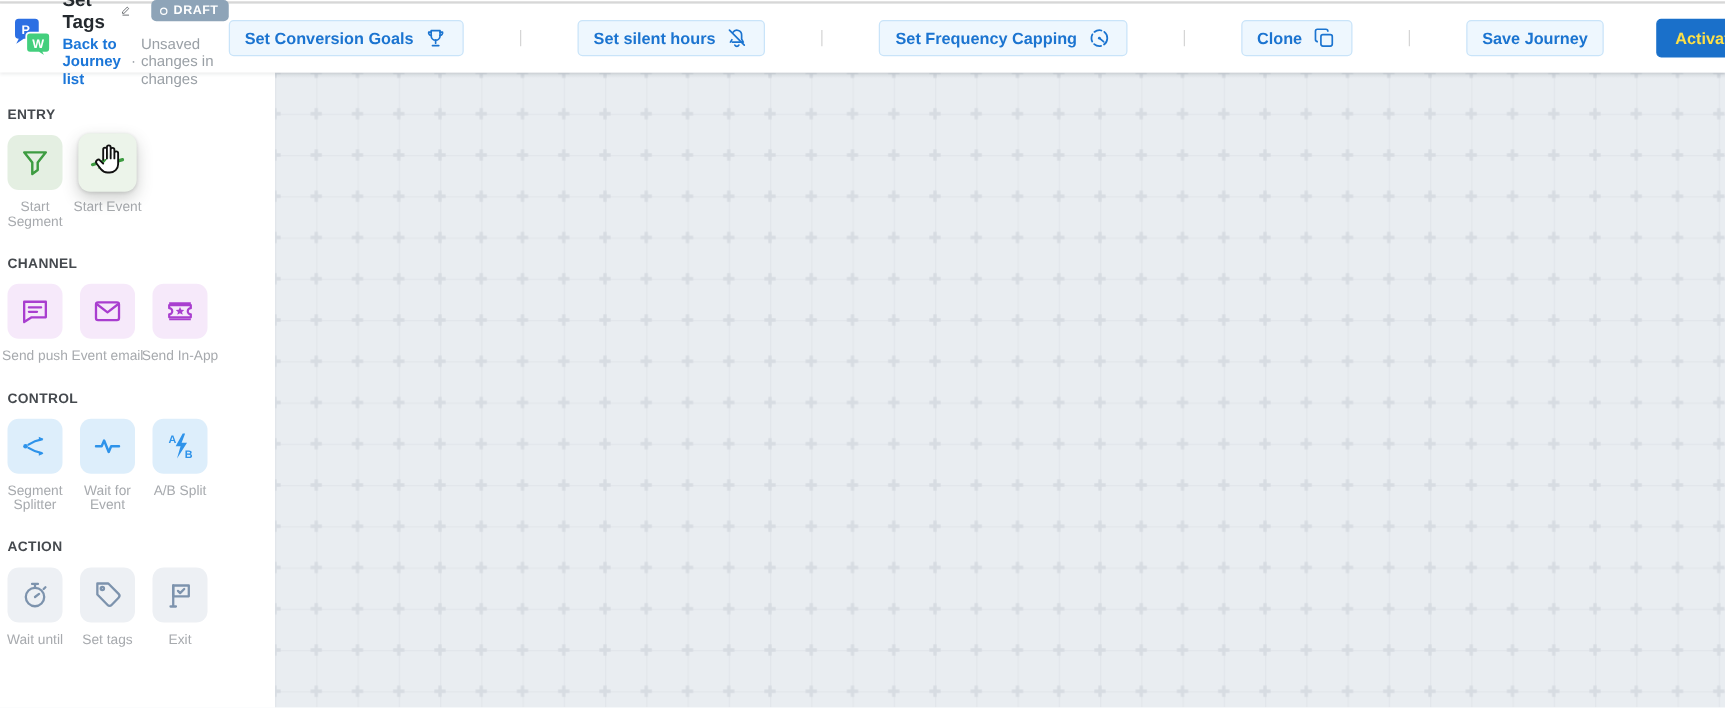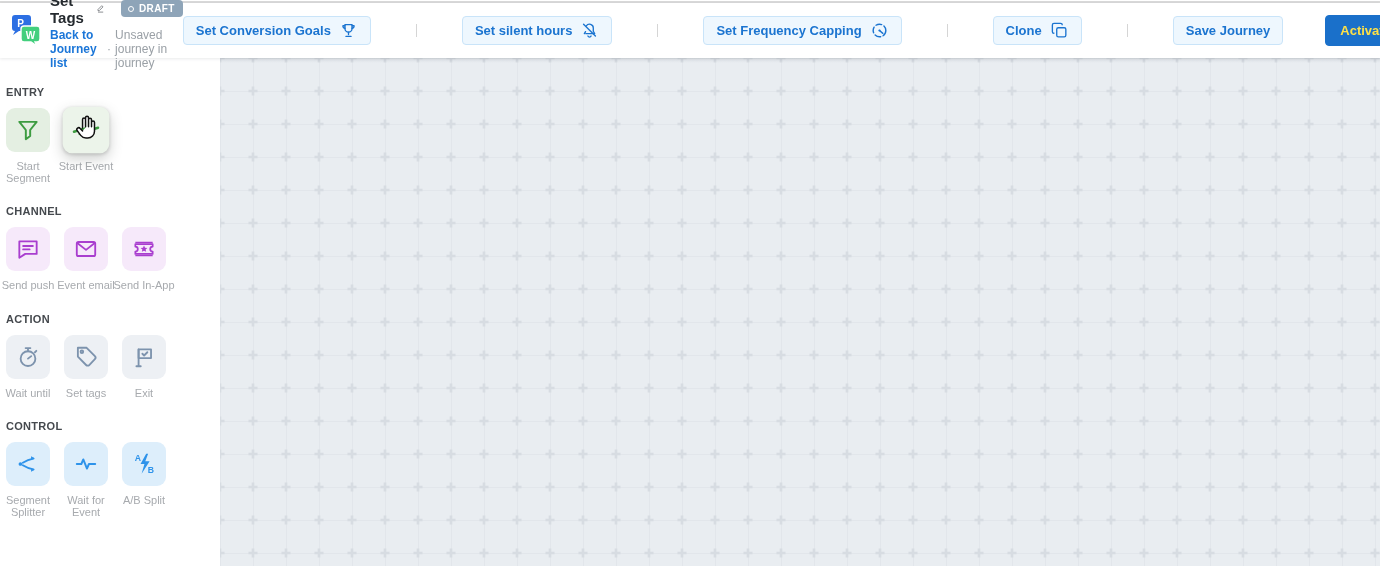--- a/index.html
+++ b/index.html
@@ -83,21 +83,21 @@
           <path d="M5 14.5 L14.5 5 l3 3 L8 17.5 H5 v-3z M5 21 h13"></path>
         </svg>
         <span class="badge">
           <span class="ring"></span>
           <span>DRAFT</span>
         </span>
       </div>
       <div class="sub-row">
         <a class="back-link">Back to Journey list</a>
         <span class="sub-sep">·</span>
-        <span class="sub-note">Unsaved journey in journey</span>
+        <span class="sub-note">Unsaved changes in changes</span>
       </div>
     </div>
   </div>
 
   <div class="h-right">
     <button class="btn">
       <span>Set Conversion Goals</span>
       <svg viewBox="0 0 24 24" fill="none" stroke="currentColor" stroke-width="1.7" stroke-linecap="round" stroke-linejoin="round">
         <path d="M7.5 4.5h9v5a4.5 4.5 0 0 1-9 0v-5z"></path>
         <path d="M7.5 6H5a2.6 2.6 0 0 0 2.7 3.2 M16.5 6H19a2.6 2.6 0 0 1-2.7 3.2"></path>
@@ -194,54 +194,20 @@
         </div>
         <div class="tile-item">
           <div class="tile t-channel">
             <svg viewBox="0 0 24 24" fill="none" stroke="#a93ecf" stroke-width="1.6" stroke-linejoin="round">
               <path d="M4 7.5h16v2.2a2.3 2.3 0 0 0 0 4.6v2.2H4v-2.2a2.3 2.3 0 0 0 0-4.6V7.5z"></path>
               <path d="M12 8.8l.95 2 2.2.2-1.65 1.5.5 2.15L12 13.5l-2 1.15.5-2.15-1.65-1.5 2.2-.2z" fill="#a93ecf" stroke="none"></path>
               <path d="M4 6h16 M4 18h16" stroke-width="1.3"></path>
             </svg>
           </div>
           <div class="tile-label">Send In-App</div>
-        </div>
-      </div>
-    </div>
-
-    <div class="section">
-      <div class="sec-title">ACTION</div>
-      <div class="tiles">
-        <div class="tile-item">
-          <div class="tile t-action">
-            <svg viewBox="0 0 24 24" fill="none" stroke="#7d93ad" stroke-width="1.7" stroke-linecap="round">
-              <circle cx="12" cy="13.5" r="6.8"></circle>
-              <path d="M12 6.7V4.3 M9.8 3.8h4.4 M12 13.5l3-2.3 M18.4 7.6l1.3-1.3"></path>
-            </svg>
-          </div>
-          <div class="tile-label">Wait until</div>
-        </div>
-        <div class="tile-item">
-          <div class="tile t-action">
-            <svg viewBox="0 0 24 24" fill="none" stroke="#7d93ad" stroke-width="1.7" stroke-linejoin="round">
-              <path d="M12.6 3.5H4.5v8.1l7.6 7.8a2 2 0 0 0 2.9 0l5.2-5.4a2 2 0 0 0 0-2.8l-7.6-7.7z"></path>
-              <circle cx="8.2" cy="7.2" r="1.2"></circle>
-            </svg>
-          </div>
-          <div class="tile-label">Set tags</div>
-        </div>
-        <div class="tile-item">
-          <div class="tile t-action">
-            <svg viewBox="0 0 24 24" fill="none" stroke="#7d93ad" stroke-width="1.7" stroke-linecap="round" stroke-linejoin="round">
-              <path d="M7 20.5V5 M5 20.5h4"></path>
-              <rect x="7" y="5" width="11.5" height="8"></rect>
-              <path d="M10.5 9l1.6 1.6 3-3"></path>
-            </svg>
-          </div>
-          <div class="tile-label">Exit</div>
         </div>
       </div>
     </div>
 
     <div class="section">
       <div class="sec-title">CONTROL</div>
       <div class="tiles">
         <div class="tile-item">
           <div class="tile t-control">
             <svg viewBox="0 0 24 24" fill="none" stroke="#2e93ea" stroke-width="1.7" stroke-linecap="round">
@@ -263,20 +229,54 @@
         </div>
         <div class="tile-item">
           <div class="tile t-control">
             <svg viewBox="0 0 24 24">
               <text x="3.5" y="9.5" font-size="8" font-weight="bold" fill="#2e93ea">A</text>
               <text x="15.5" y="20.5" font-size="8" font-weight="bold" fill="#2e93ea">B</text>
               <path d="M14 2.5L8.8 12h3.6l-2.6 9 7.4-11.5h-4l2.6-7z" fill="#2e93ea"></path>
             </svg>
           </div>
           <div class="tile-label">A/B Split</div>
+        </div>
+      </div>
+    </div>
+
+    <div class="section">
+      <div class="sec-title">ACTION</div>
+      <div class="tiles">
+        <div class="tile-item">
+          <div class="tile t-action">
+            <svg viewBox="0 0 24 24" fill="none" stroke="#7d93ad" stroke-width="1.7" stroke-linecap="round">
+              <circle cx="12" cy="13.5" r="6.8"></circle>
+              <path d="M12 6.7V4.3 M9.8 3.8h4.4 M12 13.5l3-2.3 M18.4 7.6l1.3-1.3"></path>
+            </svg>
+          </div>
+          <div class="tile-label">Wait until</div>
+        </div>
+        <div class="tile-item">
+          <div class="tile t-action">
+            <svg viewBox="0 0 24 24" fill="none" stroke="#7d93ad" stroke-width="1.7" stroke-linejoin="round">
+              <path d="M12.6 3.5H4.5v8.1l7.6 7.8a2 2 0 0 0 2.9 0l5.2-5.4a2 2 0 0 0 0-2.8l-7.6-7.7z"></path>
+              <circle cx="8.2" cy="7.2" r="1.2"></circle>
+            </svg>
+          </div>
+          <div class="tile-label">Set tags</div>
+        </div>
+        <div class="tile-item">
+          <div class="tile t-action">
+            <svg viewBox="0 0 24 24" fill="none" stroke="#7d93ad" stroke-width="1.7" stroke-linecap="round" stroke-linejoin="round">
+              <path d="M7 20.5V5 M5 20.5h4"></path>
+              <rect x="7" y="5" width="11.5" height="8"></rect>
+              <path d="M10.5 9l1.6 1.6 3-3"></path>
+            </svg>
+          </div>
+          <div class="tile-label">Exit</div>
         </div>
       </div>
     </div>
 
   </aside>
 
   <main class="canvas">
     <svg class="grid-svg" width="100%" height="100%" xmlns="http://www.w3.org/2000/svg">
       <defs>
         <pattern id="grid" width="33" height="33" patternUnits="userSpaceOnUse">

